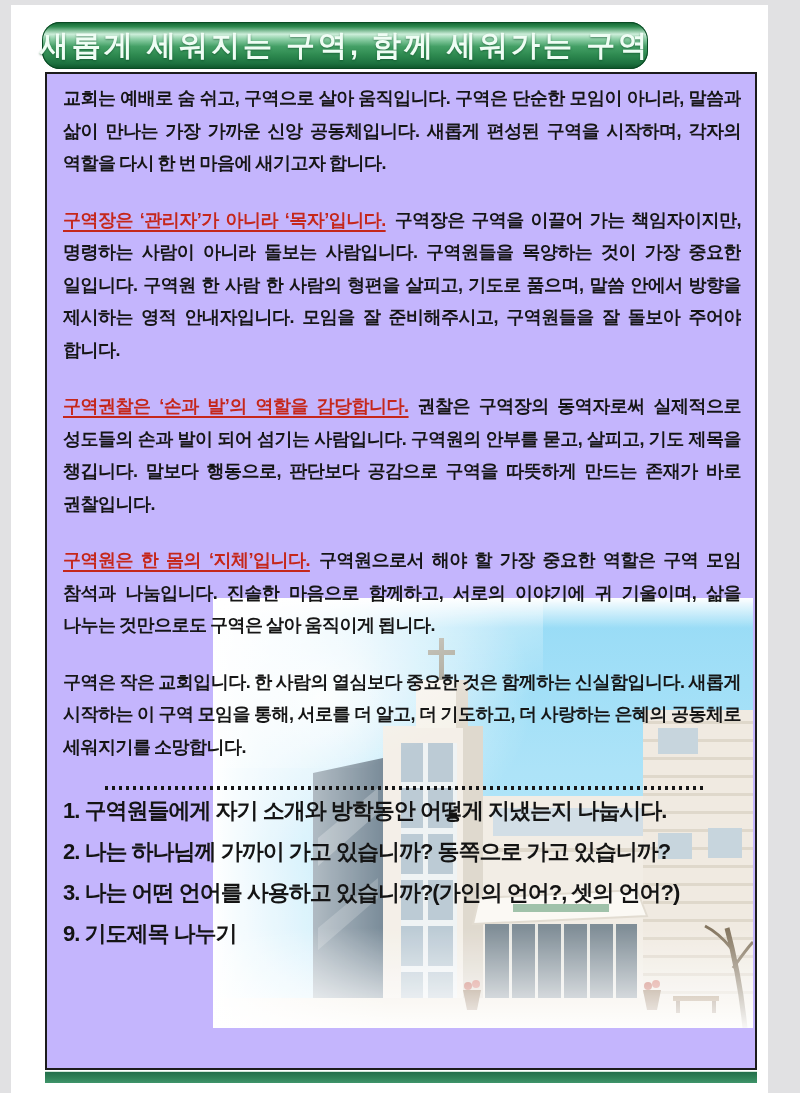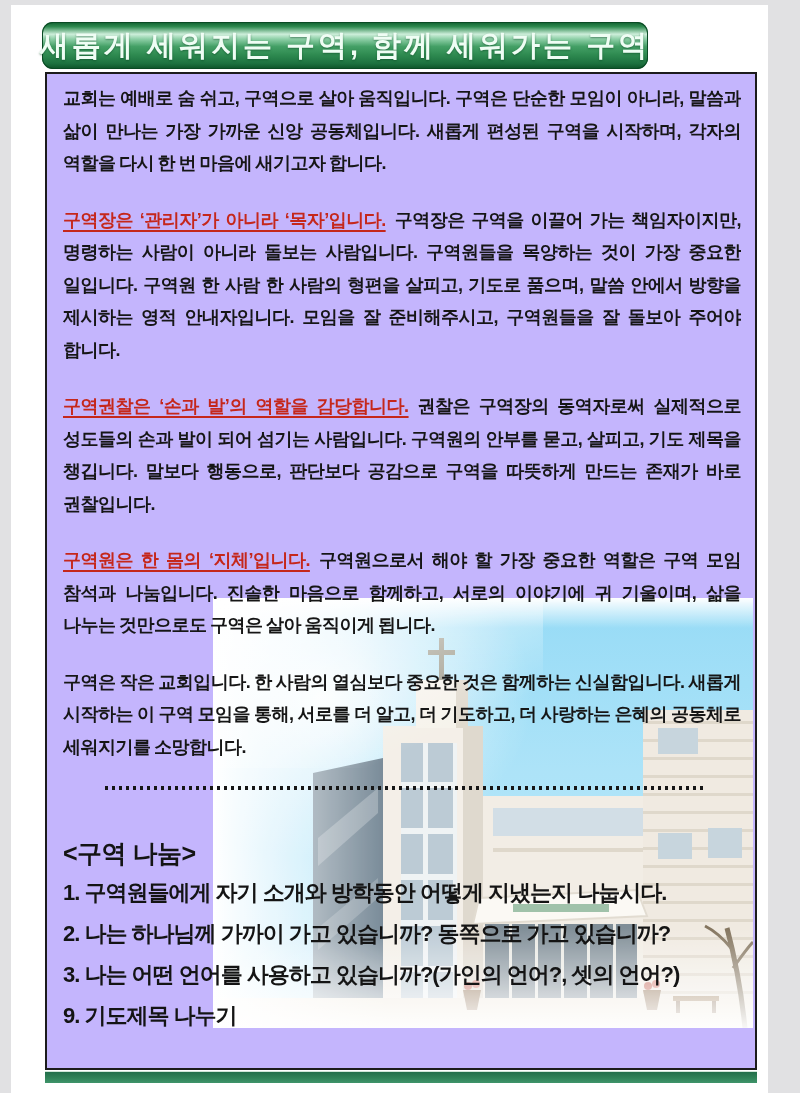--- a/index.html
+++ b/index.html
@@ -8,21 +8,21 @@
     background:#e1e1e3;
     font-family:"Liberation Sans","DejaVu Sans",sans-serif;
   }
   .page{
     position:absolute;left:11px;top:5px;width:757px;height:1088px;
     background:#ffffff;
   }
   
   .banner{
     position:absolute;left:31px;top:17px;width:606px;height:47px;
-    border-radius:11px;
+    border-radius:18px;
     background:linear-gradient(180deg,
       #0f5e2e 0%, #2f8a50 10%, #cdeeda 26%, #8fd0a8 36%,
       #44a066 52%, #2e8a50 70%, #1d7240 88%, #0c5228 100%);
     box-shadow:0 0 0 1px #0a4a24 inset;
     display:flex;align-items:center;justify-content:center;text-align:center;
   }
   .banner span{
     color:#effdf4;font-size:29px;font-weight:600;letter-spacing:3px;
     text-shadow:0 1px 2px rgba(10,70,35,.55);
     white-space:nowrap;
@@ -202,21 +202,20 @@
       <p class="para">
         <span class="red">구역원은 한 몸의 ‘지체’입니다.</span><span>구역원으로서 해야 할 가장 중요한 역할은 구역 모임 참석과 나눔입니다. 진솔한 마음으로 함께하고, 서로의 이야기에 귀 기울이며, 삶을 나누는 것만으로도 구역은 살아 움직이게 됩니다.</span>
       </p>
       <p class="para">
         <span>구역은 작은 교회입니다. 한 사람의 열심보다 중요한 것은 함께하는 신실함입니다. 새롭게 시작하는 이 구역 모임을 통해, 서로를 더 알고, 더 기도하고, 더 사랑하는 은혜의 공동체로 세워지기를 소망합니다.</span>
       </p>
     </div>
 
     <div class="bottom-block">
       <div class="dots"></div>
-      <div class="share-title">&lt;구역 나눔&gt;</div>
       <div class="share-list">
         <div class="share-item">1. 구역원들에게 자기 소개와 방학동안 어떻게 지냈는지 나눕시다.</div>
         <div class="share-item">2. 나는 하나님께 가까이 가고 있습니까? 동쪽으로 가고 있습니까?</div>
         <div class="share-item">3. 나는 어떤 언어를 사용하고 있습니까?(가인의 언어?, 셋의 언어?)</div>
         <div class="share-item">9. 기도제목 나누기</div>
       </div>
     </div>
 
   </div>
 

